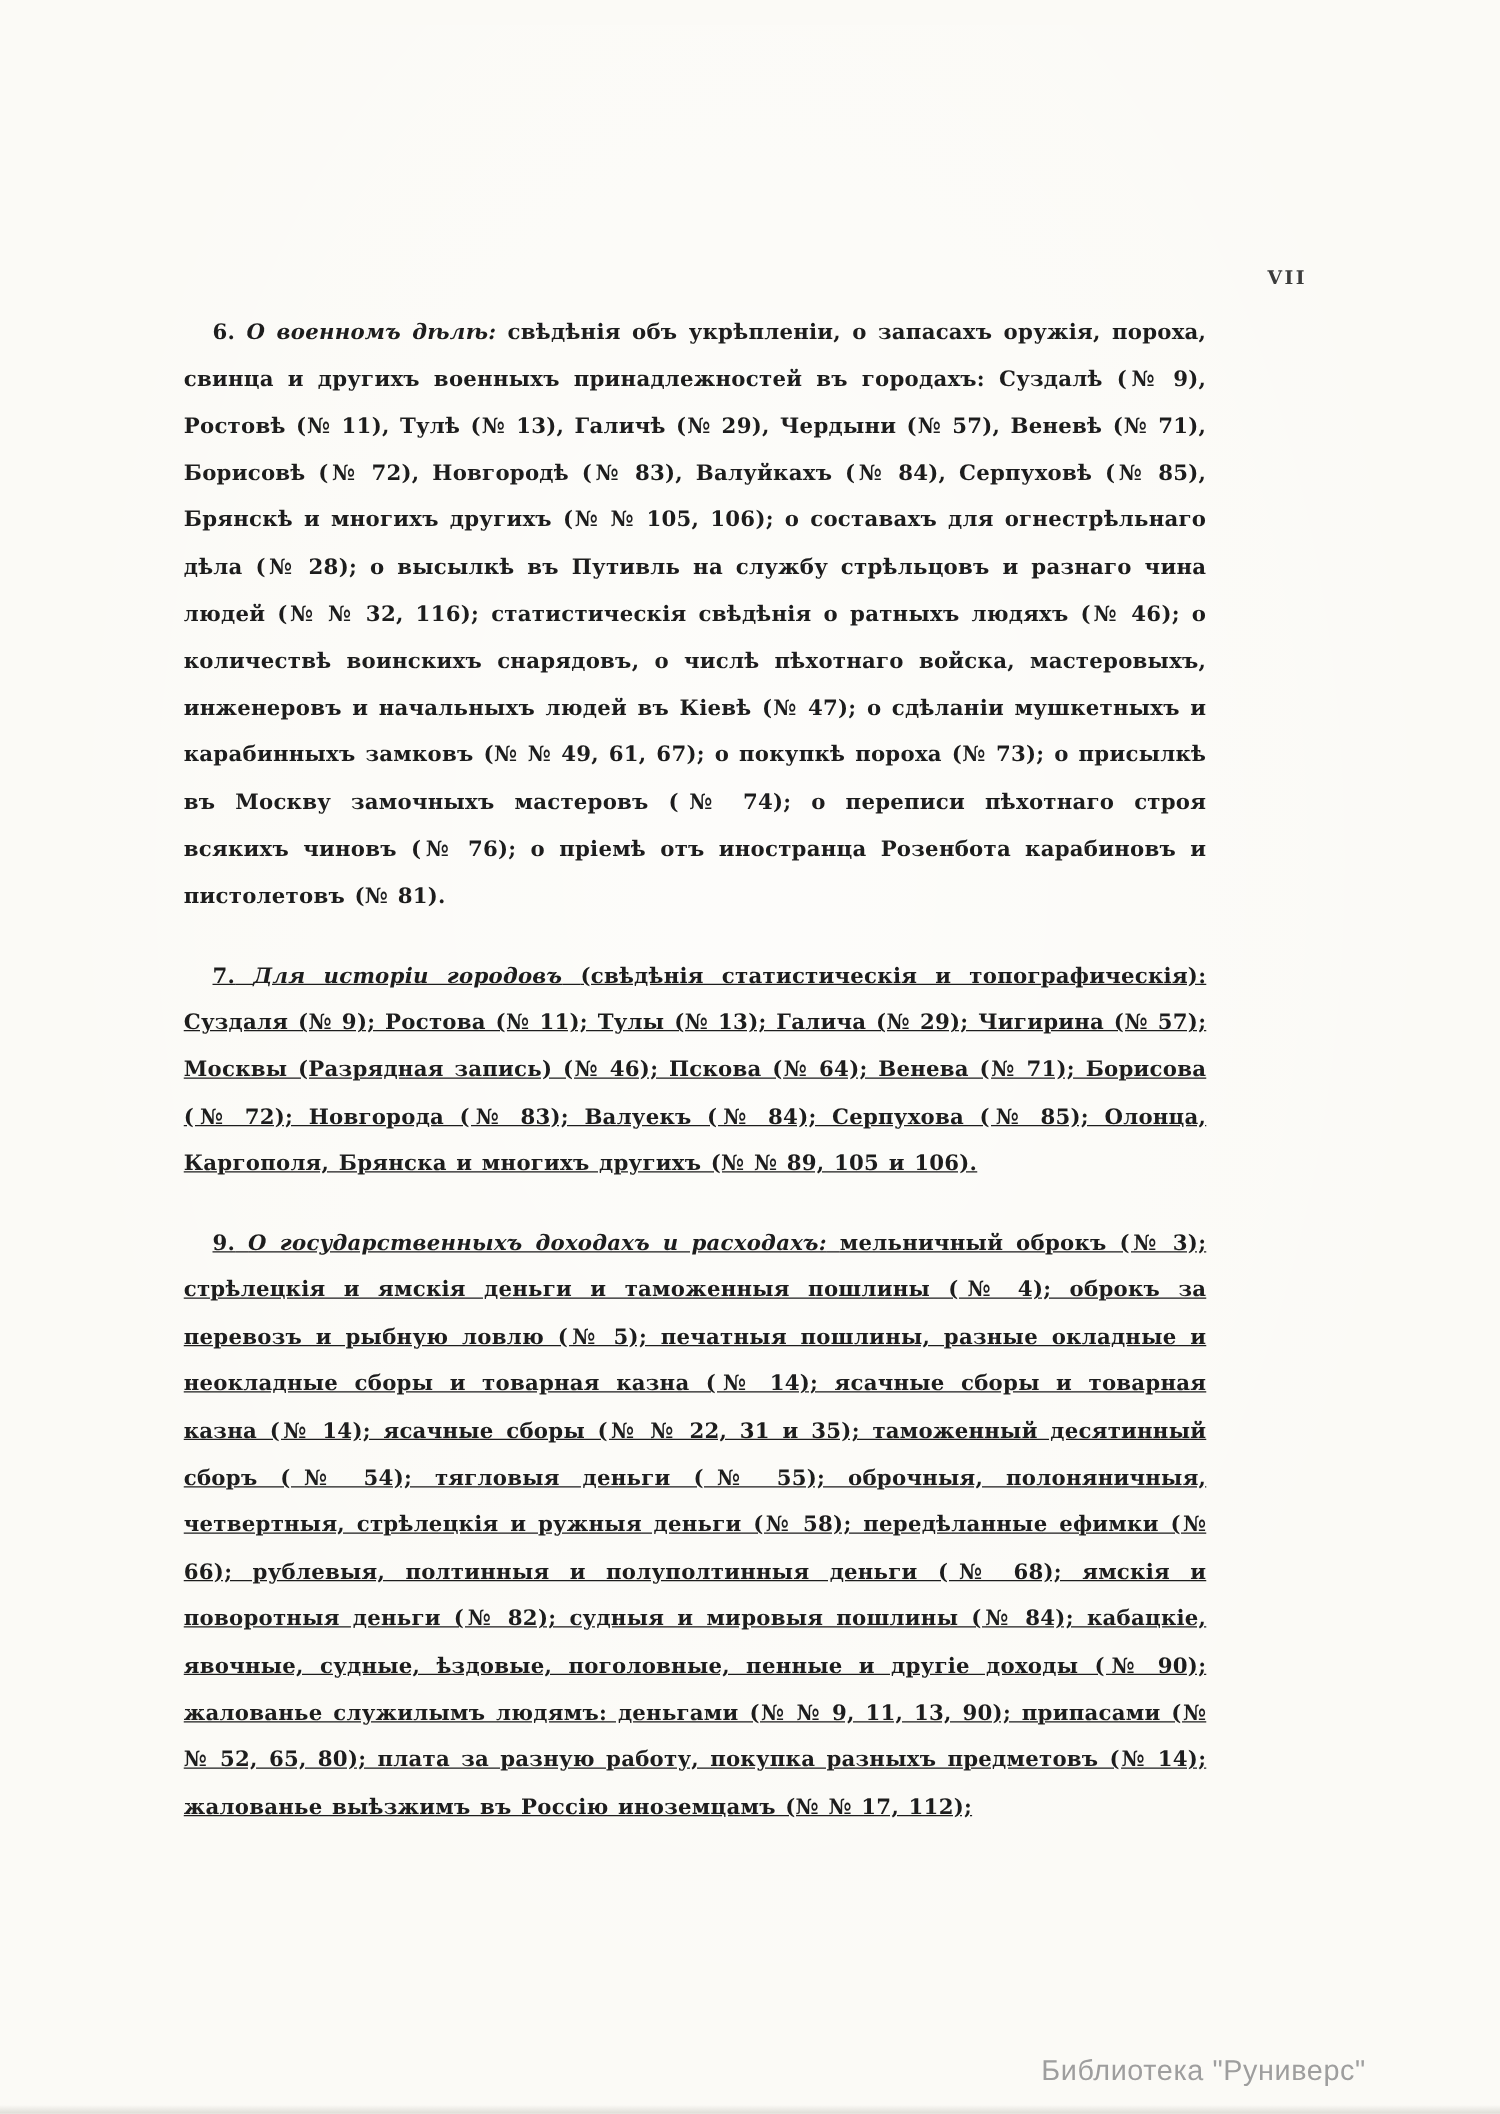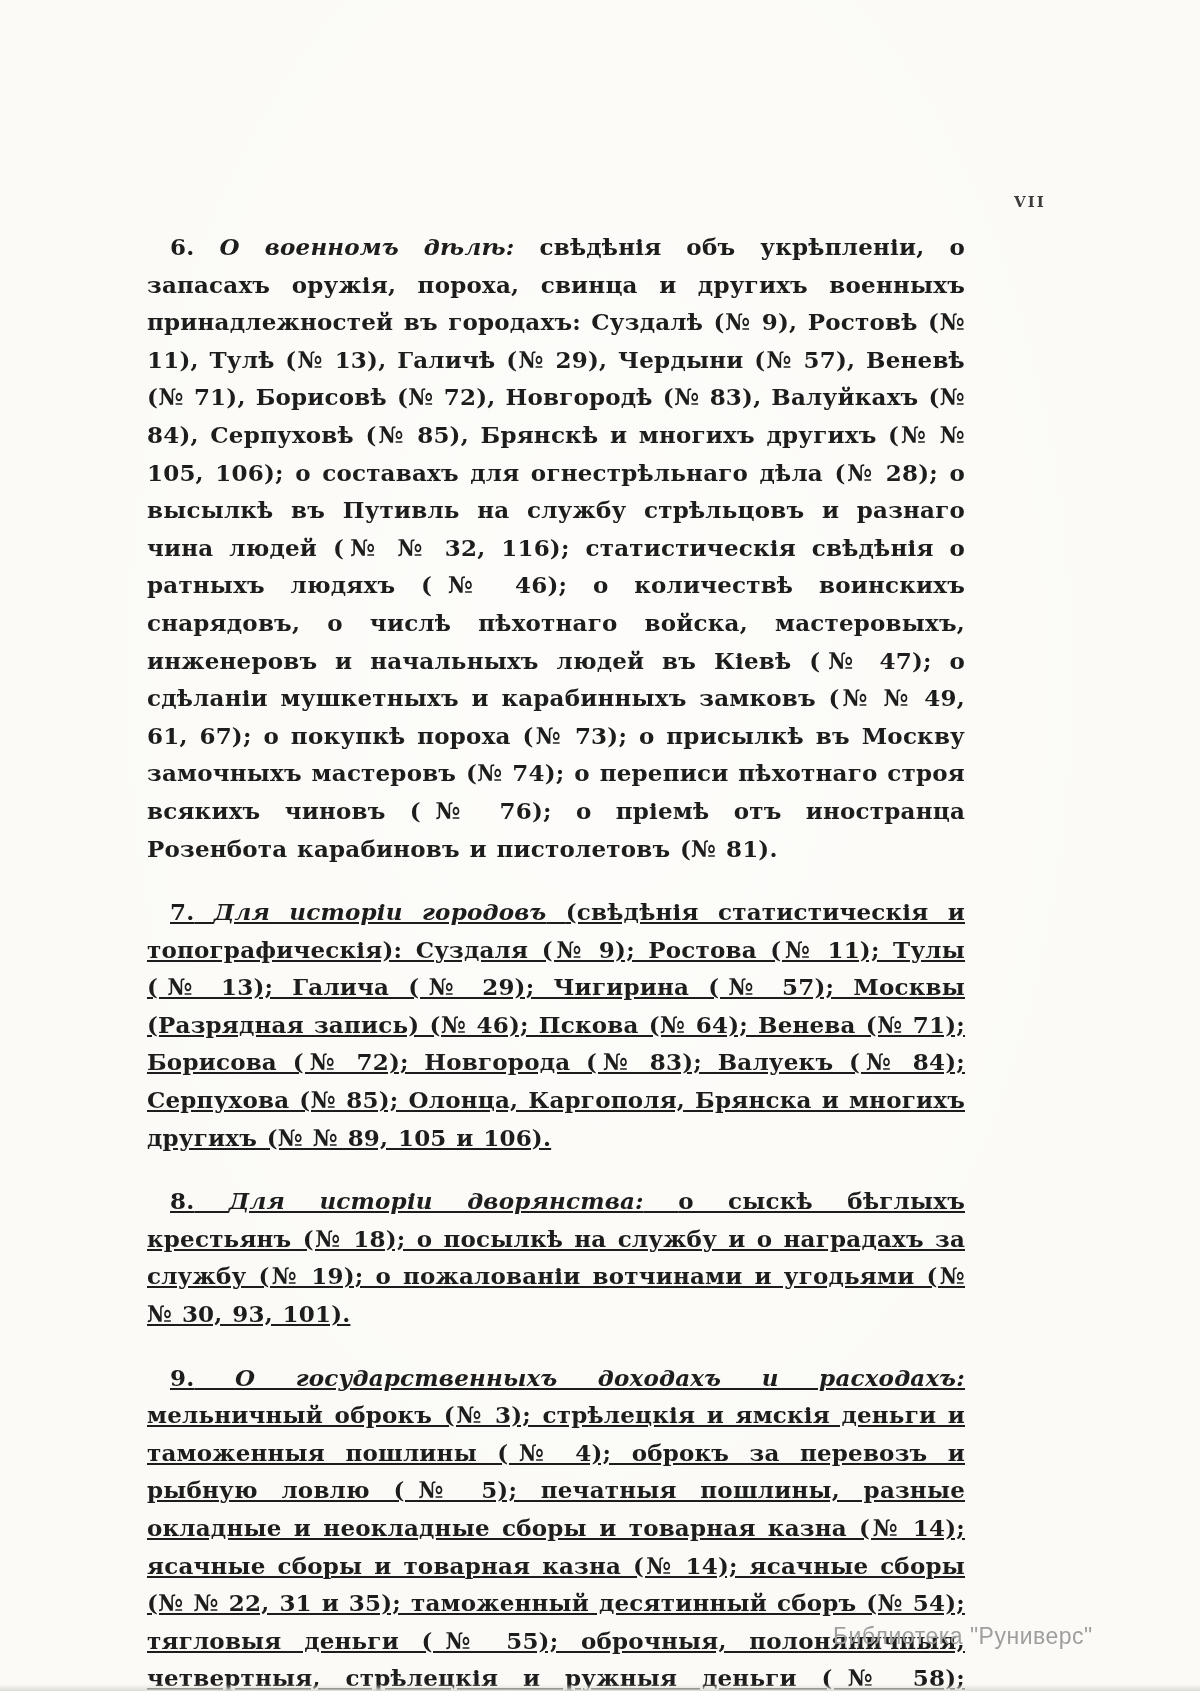--- a/index.html
+++ b/index.html
@@ -13,41 +13,42 @@
     background: #fbfaf6;
     overflow: hidden;
     font-family: "DejaVu Serif", serif;
   }
   .scan-page {
     position: absolute;
     inset: 0;
     background:
       radial-gradient(ellipse at 50% 40%, rgba(255,255,255,0.5), rgba(0,0,0,0) 70%),
       #fbfaf6;
+    margin-top: 20px;
   }
   .page-number {
     position: absolute;
     top: 193px;
     left: 1014px;
     font-size: 15px;
     font-weight: bold;
     letter-spacing: 2px;
     color: #3c3c3c;
   }
   .text-block {
     position: absolute;
     left: 147px;
     top: 228px;
     width: 818px;
   }
   p.para {
     margin: 0;
     text-align: justify;
     text-indent: 23px;
-    font-size: 23px;
+    font-size: 17px;
     line-height: 37.6px;
     font-weight: 700;
     color: #1d1d1d;
     word-spacing: 1.5px;
     letter-spacing: 0.2px;
   }
   p.para + p.para {
     margin-top: 26px;
     text-decoration: underline;
   }
@@ -83,21 +84,20 @@
 <div class="scan-page">
 
   <div class="page-number">VII</div>
 
   <div class="text-block">
 
     <p class="para"><span class="num">6.</span> <span class="lead">О военномъ дѣлѣ:</span> <span class="body-text">свѣдѣнія объ укрѣпленіи, о запасахъ оружія, пороха, свинца и другихъ военныхъ принадлежностей въ городахъ: Суздалѣ (№ 9), Ростовѣ (№ 11), Тулѣ (№ 13), Галичѣ (№ 29), Чердыни (№ 57), Веневѣ (№ 71), Борисовѣ (№ 72), Новгородѣ (№ 83), Валуйкахъ (№ 84), Серпуховѣ (№ 85), Брянскѣ и многихъ другихъ (№ № 105, 106); о составахъ для огнестрѣльнаго дѣла (№ 28); о высылкѣ въ Путивль на службу стрѣльцовъ и разнаго чина людей (№ № 32, 116); статистическія свѣдѣнія о ратныхъ людяхъ (№ 46); о количествѣ воинскихъ снарядовъ, о числѣ пѣхотнаго войска, мастеровыхъ, инженеровъ и начальныхъ людей въ Кіевѣ (№ 47); о сдѣланіи мушкетныхъ и карабинныхъ замковъ (№ № 49, 61, 67); о покупкѣ пороха (№ 73); о присылкѣ въ Москву замочныхъ мастеровъ (№ 74); о переписи пѣхотнаго строя всякихъ чиновъ (№ 76); о пріемѣ отъ иностранца Розенбота карабиновъ и пистолетовъ (№ 81).</span></p>
 
     <p class="para"><span class="num">7.</span> <span class="lead">Для исторіи городовъ</span> <span class="body-text">(свѣдѣнія статистическія и топографическія): Суздаля (№ 9); Ростова (№ 11); Тулы (№ 13); Галича (№ 29); Чигирина (№ 57); Москвы (Разрядная запись) (№ 46); Пскова (№ 64); Венева (№ 71); Борисова (№ 72); Новгорода (№ 83); Валуекъ (№ 84); Серпухова (№ 85); Олонца, Каргополя, Брянска и многихъ другихъ (№ № 89, 105 и 106).</span></p>
 
-    <p class="para"><span class="num">8.</span> <span class="lead">Для исторіи дворянства:</span> <span class="body-text">о сыскѣ бѣглыхъ крестьянъ (№ 18); о посылкѣ на службу и о наградахъ за службу (№ 19); о пожалованіи вотчинами и угодьями (№ № 30, 93, 101).</span></p>
 
     <p class="para"><span class="num">9.</span> <span class="lead">О государственныхъ доходахъ и расходахъ:</span> <span class="body-text">мельничный оброкъ (№ 3); стрѣлецкія и ямскія деньги и таможенныя пошлины (№ 4); оброкъ за перевозъ и рыбную ловлю (№ 5); печатныя пошлины, разные окладные и неокладные сборы и товарная казна (№ 14); ясачные сборы и товарная казна (№ 14); ясачные сборы (№ № 22, 31 и 35); таможенный десятинный сборъ (№ 54); тягловыя деньги (№ 55); оброчныя, полоняничныя, четвертныя, стрѣлецкія и ружныя деньги (№ 58); передѣланные ефимки (№ 66); рублевыя, полтинныя и полуполтинныя деньги (№ 68); ямскія и поворотныя деньги (№ 82); судныя и мировыя пошлины (№ 84); кабацкіе, явочные, судные, ѣздовые, поголовные, пенные и другіе доходы (№ 90); жалованье служилымъ людямъ: деньгами (№ № 9, 11, 13, 90); припасами (№ № 52, 65, 80); плата за разную работу, покупка разныхъ предметовъ (№ 14); жалованье выѣзжимъ въ Россію иноземцамъ (№ № 17, 112);</span></p>
 
   </div>
 
   <div class="watermark">Библиотека "Руниверс"</div>
 
   <div class="bottom-edge"></div>
 
 </div>

